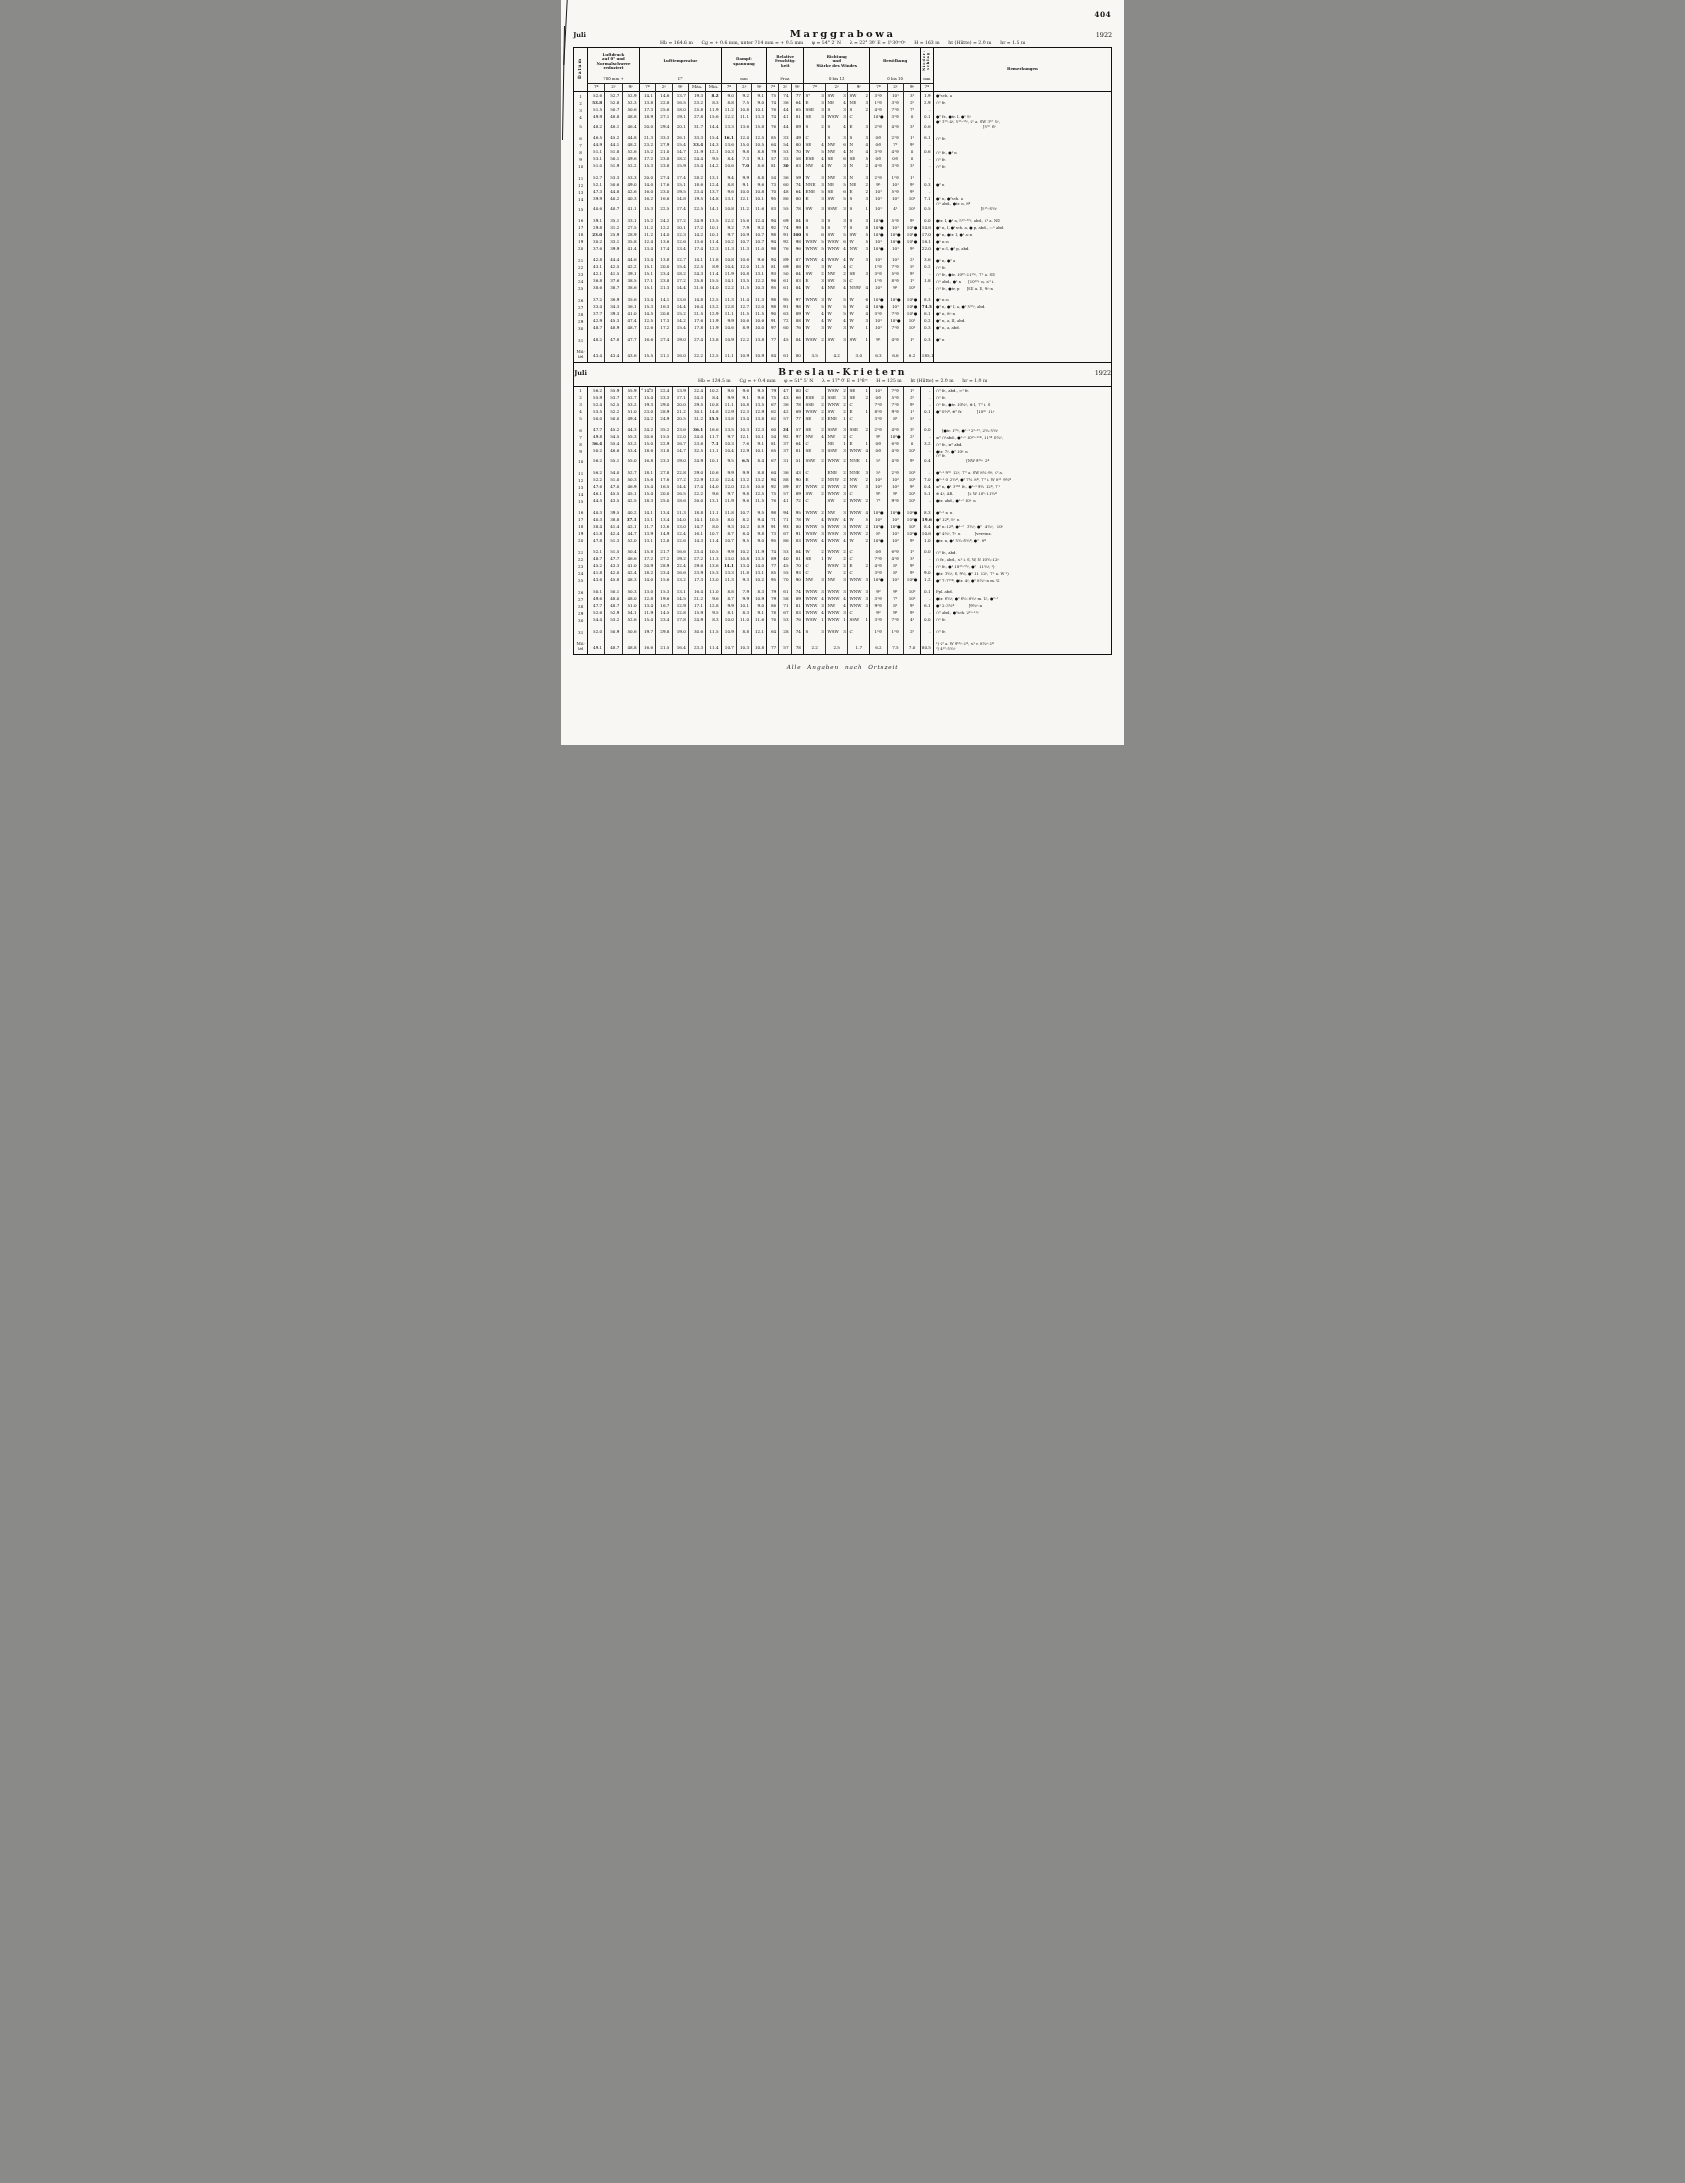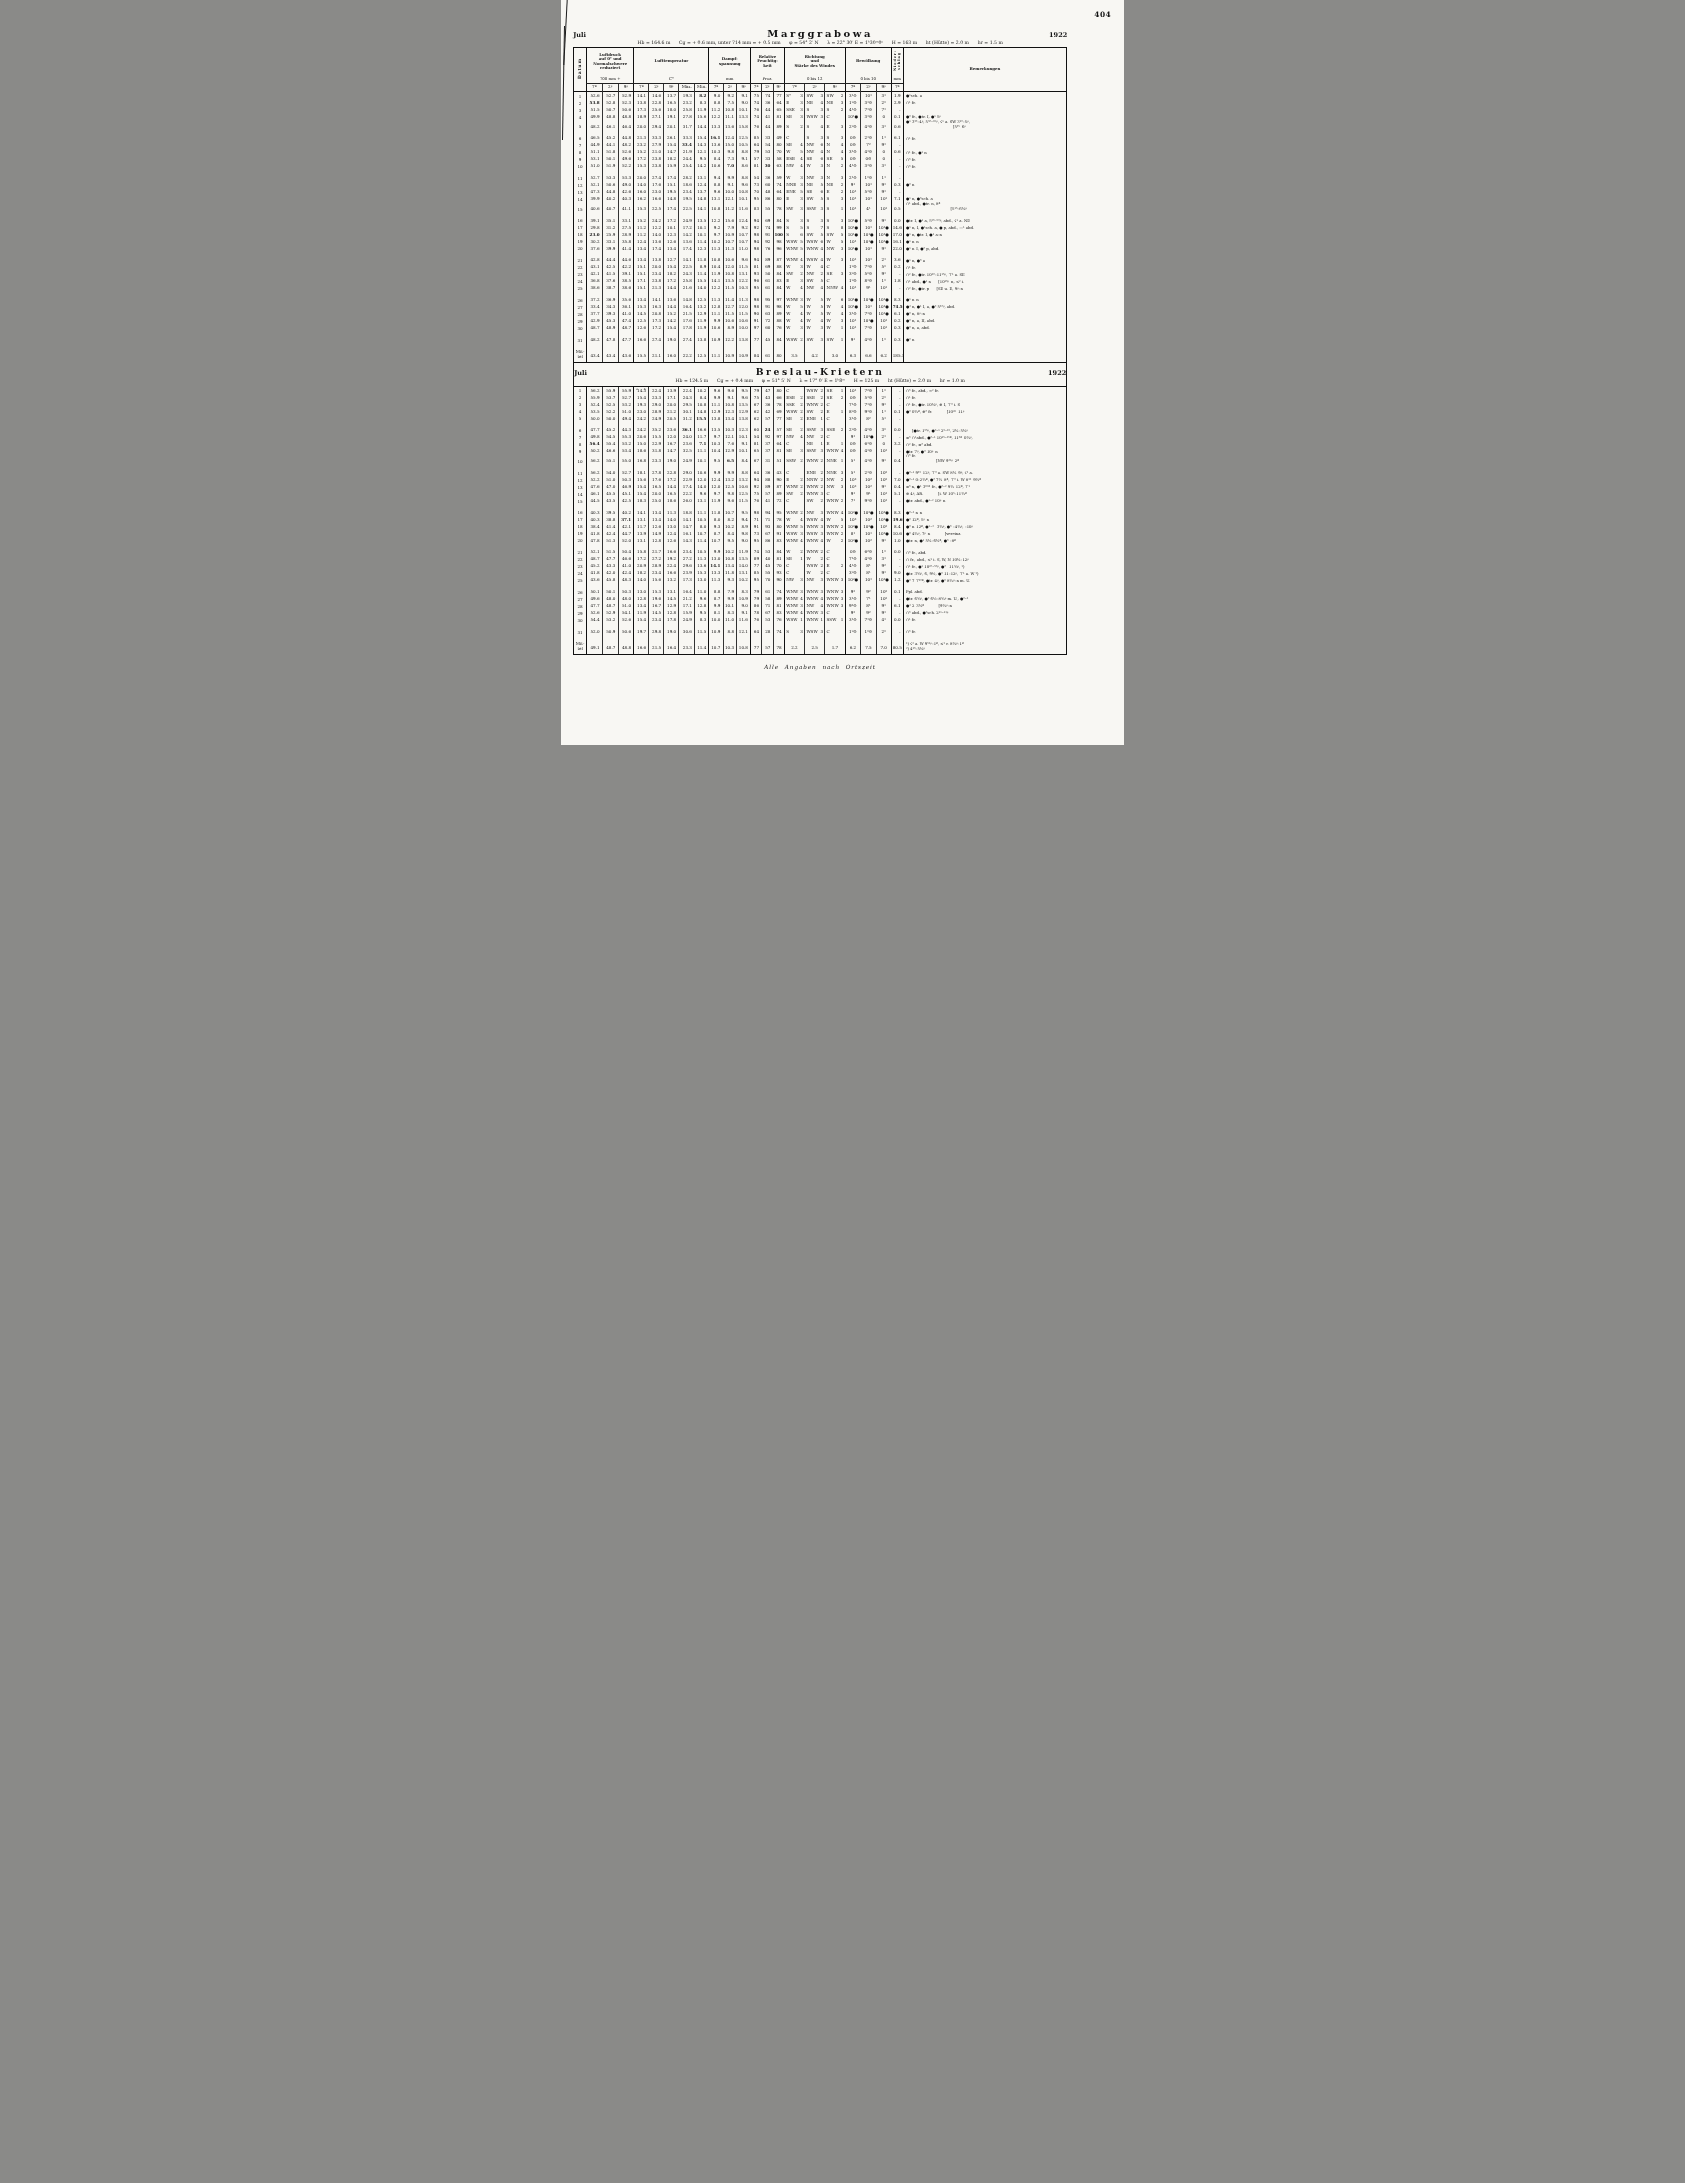--- a/index.html
+++ b/index.html
@@ -1,24 +1,24 @@
 <!DOCTYPE html>
 <html style="font-size:7px"><head>
 <meta charset="utf-8">
 <style>
   html,body{margin:0;padding:0;}
   body{background:#8a8a88;font-family:"DejaVu Serif","DejaVu Sans",serif;color:#141414;}
   .page{position:relative;width:563px;height:745px;margin:0 auto;background:#f8f7f3;overflow:hidden;}
   .artifact{position:absolute;background:#1c1c1c;}
   .pageno{position:absolute;top:9.6px;right:13px;font-size:7.4px;font-weight:bold;letter-spacing:0.4px;}
-  .content{position:absolute;left:12.2px;top:26px;width:494px;}
+  .content{position:absolute;left:12.2px;top:26px;width:539px;}
   .band{display:grid;grid-template-columns:1fr auto 1fr;align-items:baseline;margin-top:1.7px;}
   .band .month{font-size:6.5px;font-weight:bold;justify-self:start;}
   .band .sname{font-size:10px;font-weight:bold;letter-spacing:2.6px;justify-self:center;}
-  .band .year{font-size:6.5px;font-weight:bold;justify-self:end;text-align:center;}
+  .band .year{font-size:6.5px;font-weight:normal;justify-self:end;text-align:center;}
   .meta{text-align:center;font-size:4.6px;margin:0.9px 0 2.6px 0;white-space:pre;}
   .frame{border-left:0.7px solid #111;border-right:0.7px solid #111;border-bottom:1.7px double #111;border-top:1.7px double #111;}
   table.station{width:100%;border-collapse:collapse;table-layout:fixed;}
   table.station.second{border-top:1.7px double #111;}
   table.first{border-bottom:1.7px double #111;}
   th,td{font-weight:normal;padding:0 0.9px;overflow:hidden;}
   thead th{font-size:3.9px;line-height:1.15;text-align:center;vertical-align:middle;}
   thead .glabel{font-weight:bold;white-space:pre-line;height:27px;}
   thead .unit{height:7.4px;font-size:3.9px;}
   thead .unit.ruled{border-bottom:0.3px solid #222;}

